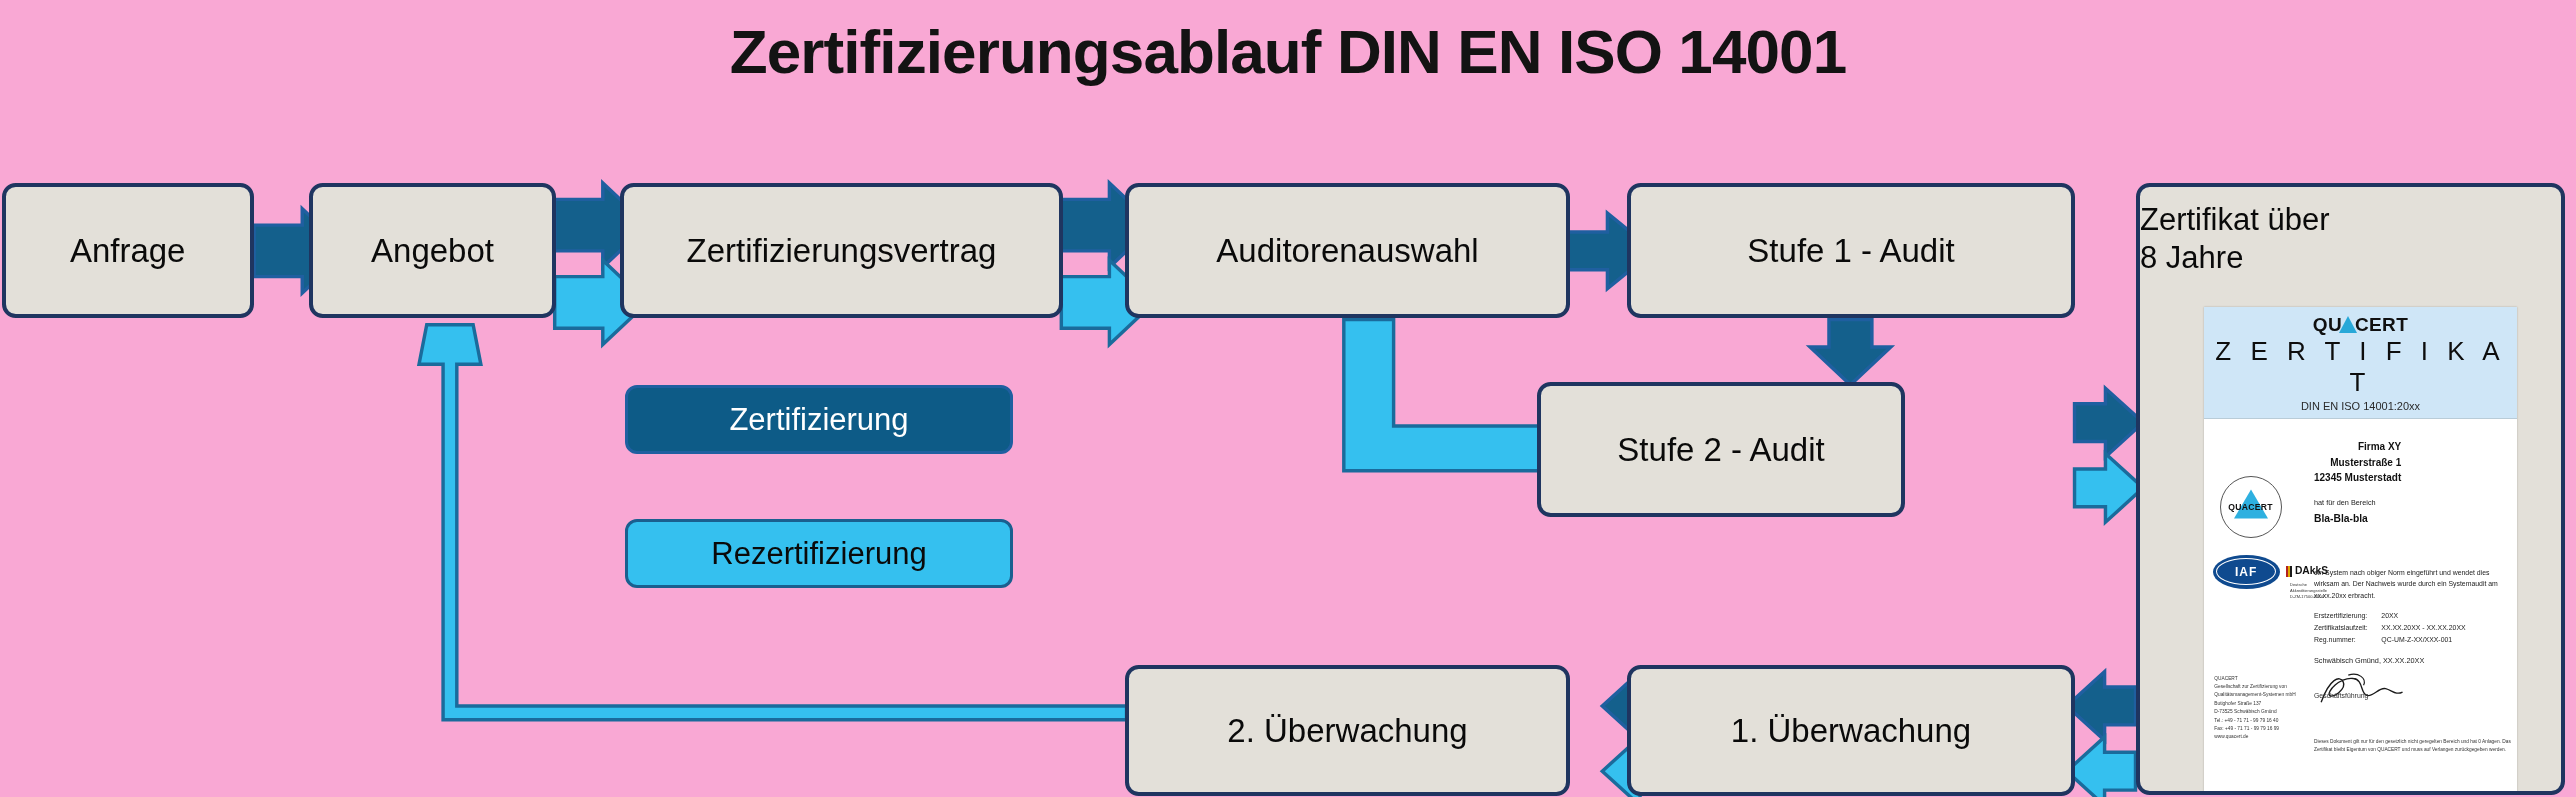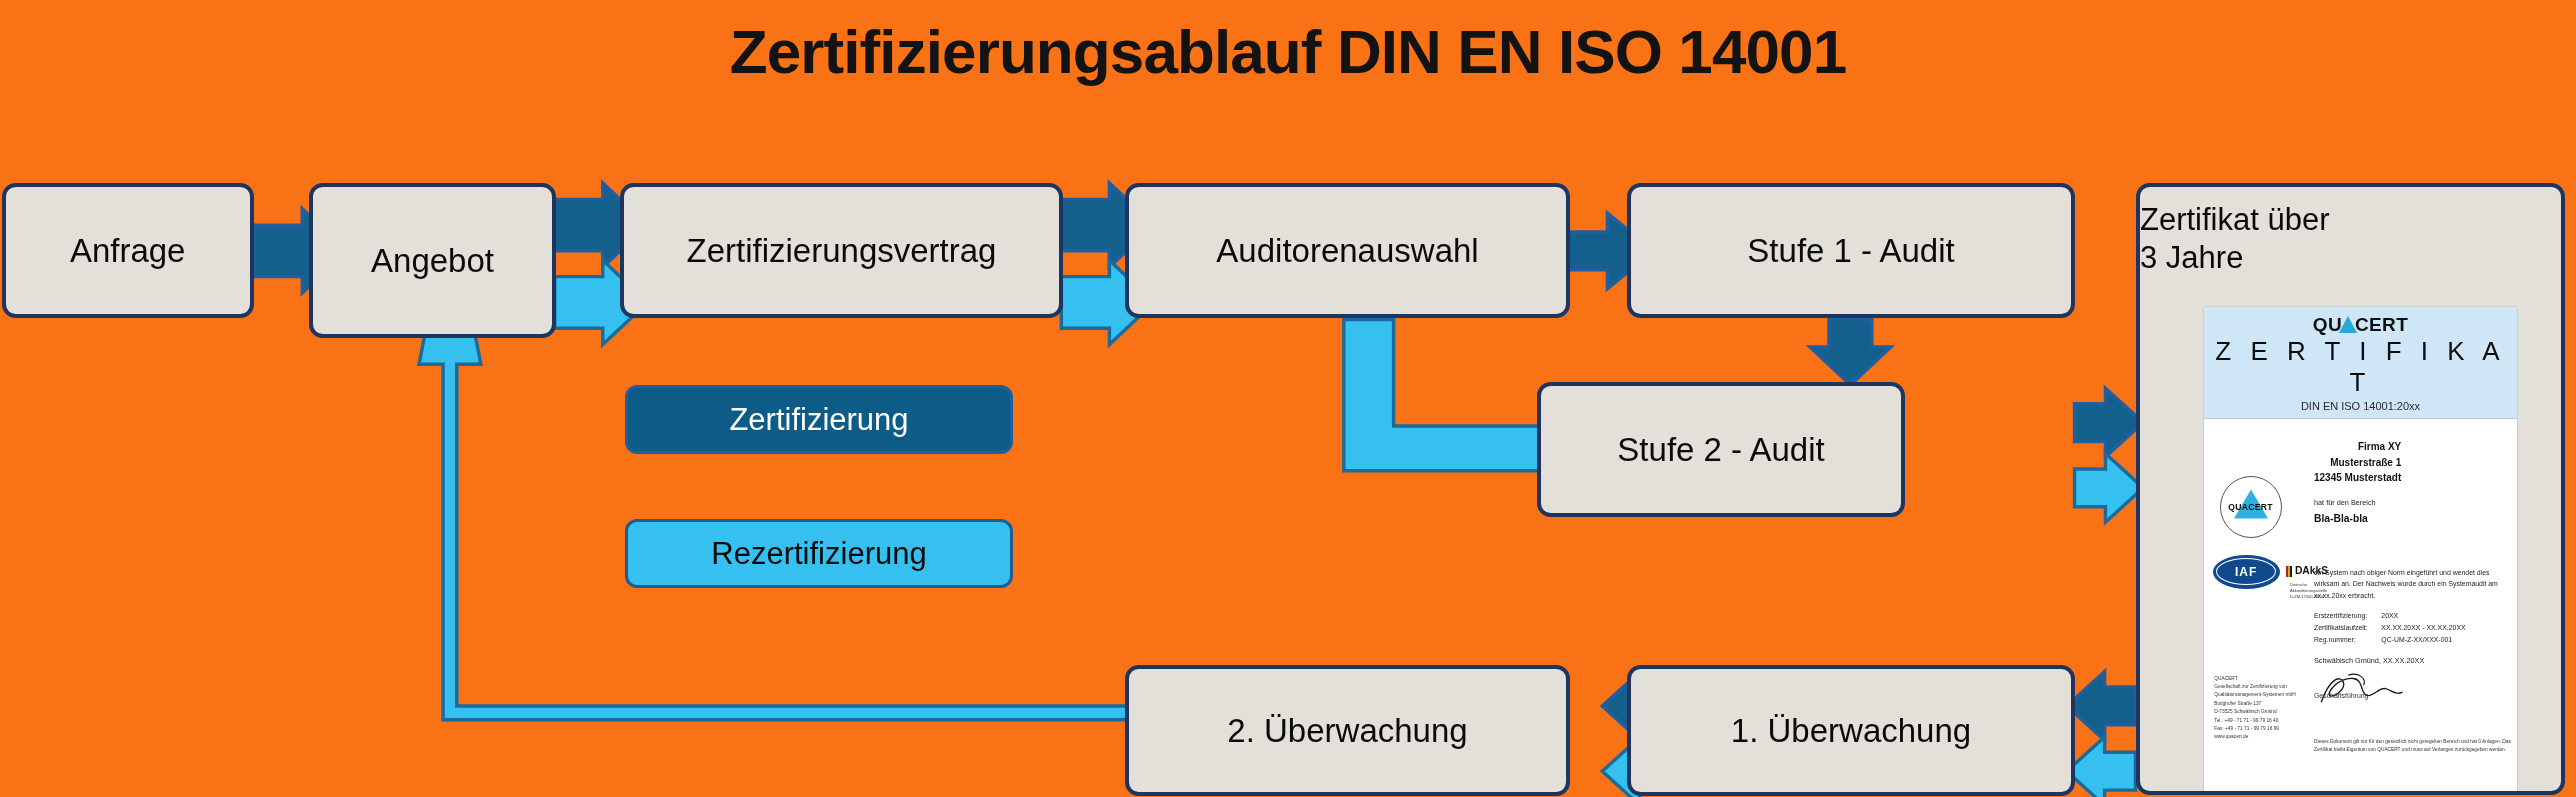--- a/index.html
+++ b/index.html
@@ -10,21 +10,21 @@
     height: 798px;
     background: #ffffff;
     font-family: "Liberation Sans", sans-serif;
     overflow: hidden;
   }
 
   #stage {
     position: relative;
     width: 2576px;
     height: 798px;
-    background: #f97316;
+    background: #f9a8d4;
   }
 
   
   #title {
     position: absolute;
     left: 0; top: 15.5px;
     width: 2576px;
     text-align: center;
     font-size: 62px;
     font-weight: 700;
@@ -296,21 +296,21 @@
              L532,424
              L532,822
              L1312,822
              Z"></path>
   </svg>
 
   <div class="pbox" style="left:1.7px; top:183px; width:252px; height:135px;">
     <span>Anfrage</span>
   </div>
 
-  <div class="pbox" style="left:309px; top:183px; width:247px; height:155px;">
+  <div class="pbox" style="left:309px; top:183px; width:247px; height:135px;">
     <span>Angebot</span>
   </div>
 
   <div class="pbox" style="left:1125px; top:183px; width:445px; height:135px;">
     <span>Auditorenauswahl</span>
   </div>
 
   <div class="pbox" style="left:620px; top:183px; width:443px; height:135px;">
     <span>Zertifizierungsvertrag</span>
   </div>
@@ -336,21 +336,21 @@
   </div>
 
   <div class="chip light" style="left:625px; top:519px; width:388px; height:69px;">
     <span>Rezertifizierung</span>
   </div>
 
   <div id="certpanel">
 
     <div id="cert-title">
       <div>Zertifikat über</div>
-      <div>3 Jahre</div>
+      <div>8 Jahre</div>
     </div>
 
     <div id="certdoc">
 
       <div id="cert-head">
         <div id="qualogo"><span>QU</span><span class="tri"></span><span>CERT</span></div>
         <div id="cert-word">Z E R T I F I K A T</div>
         <div id="cert-norm">DIN EN ISO 14001:20xx</div>
       </div>
 

